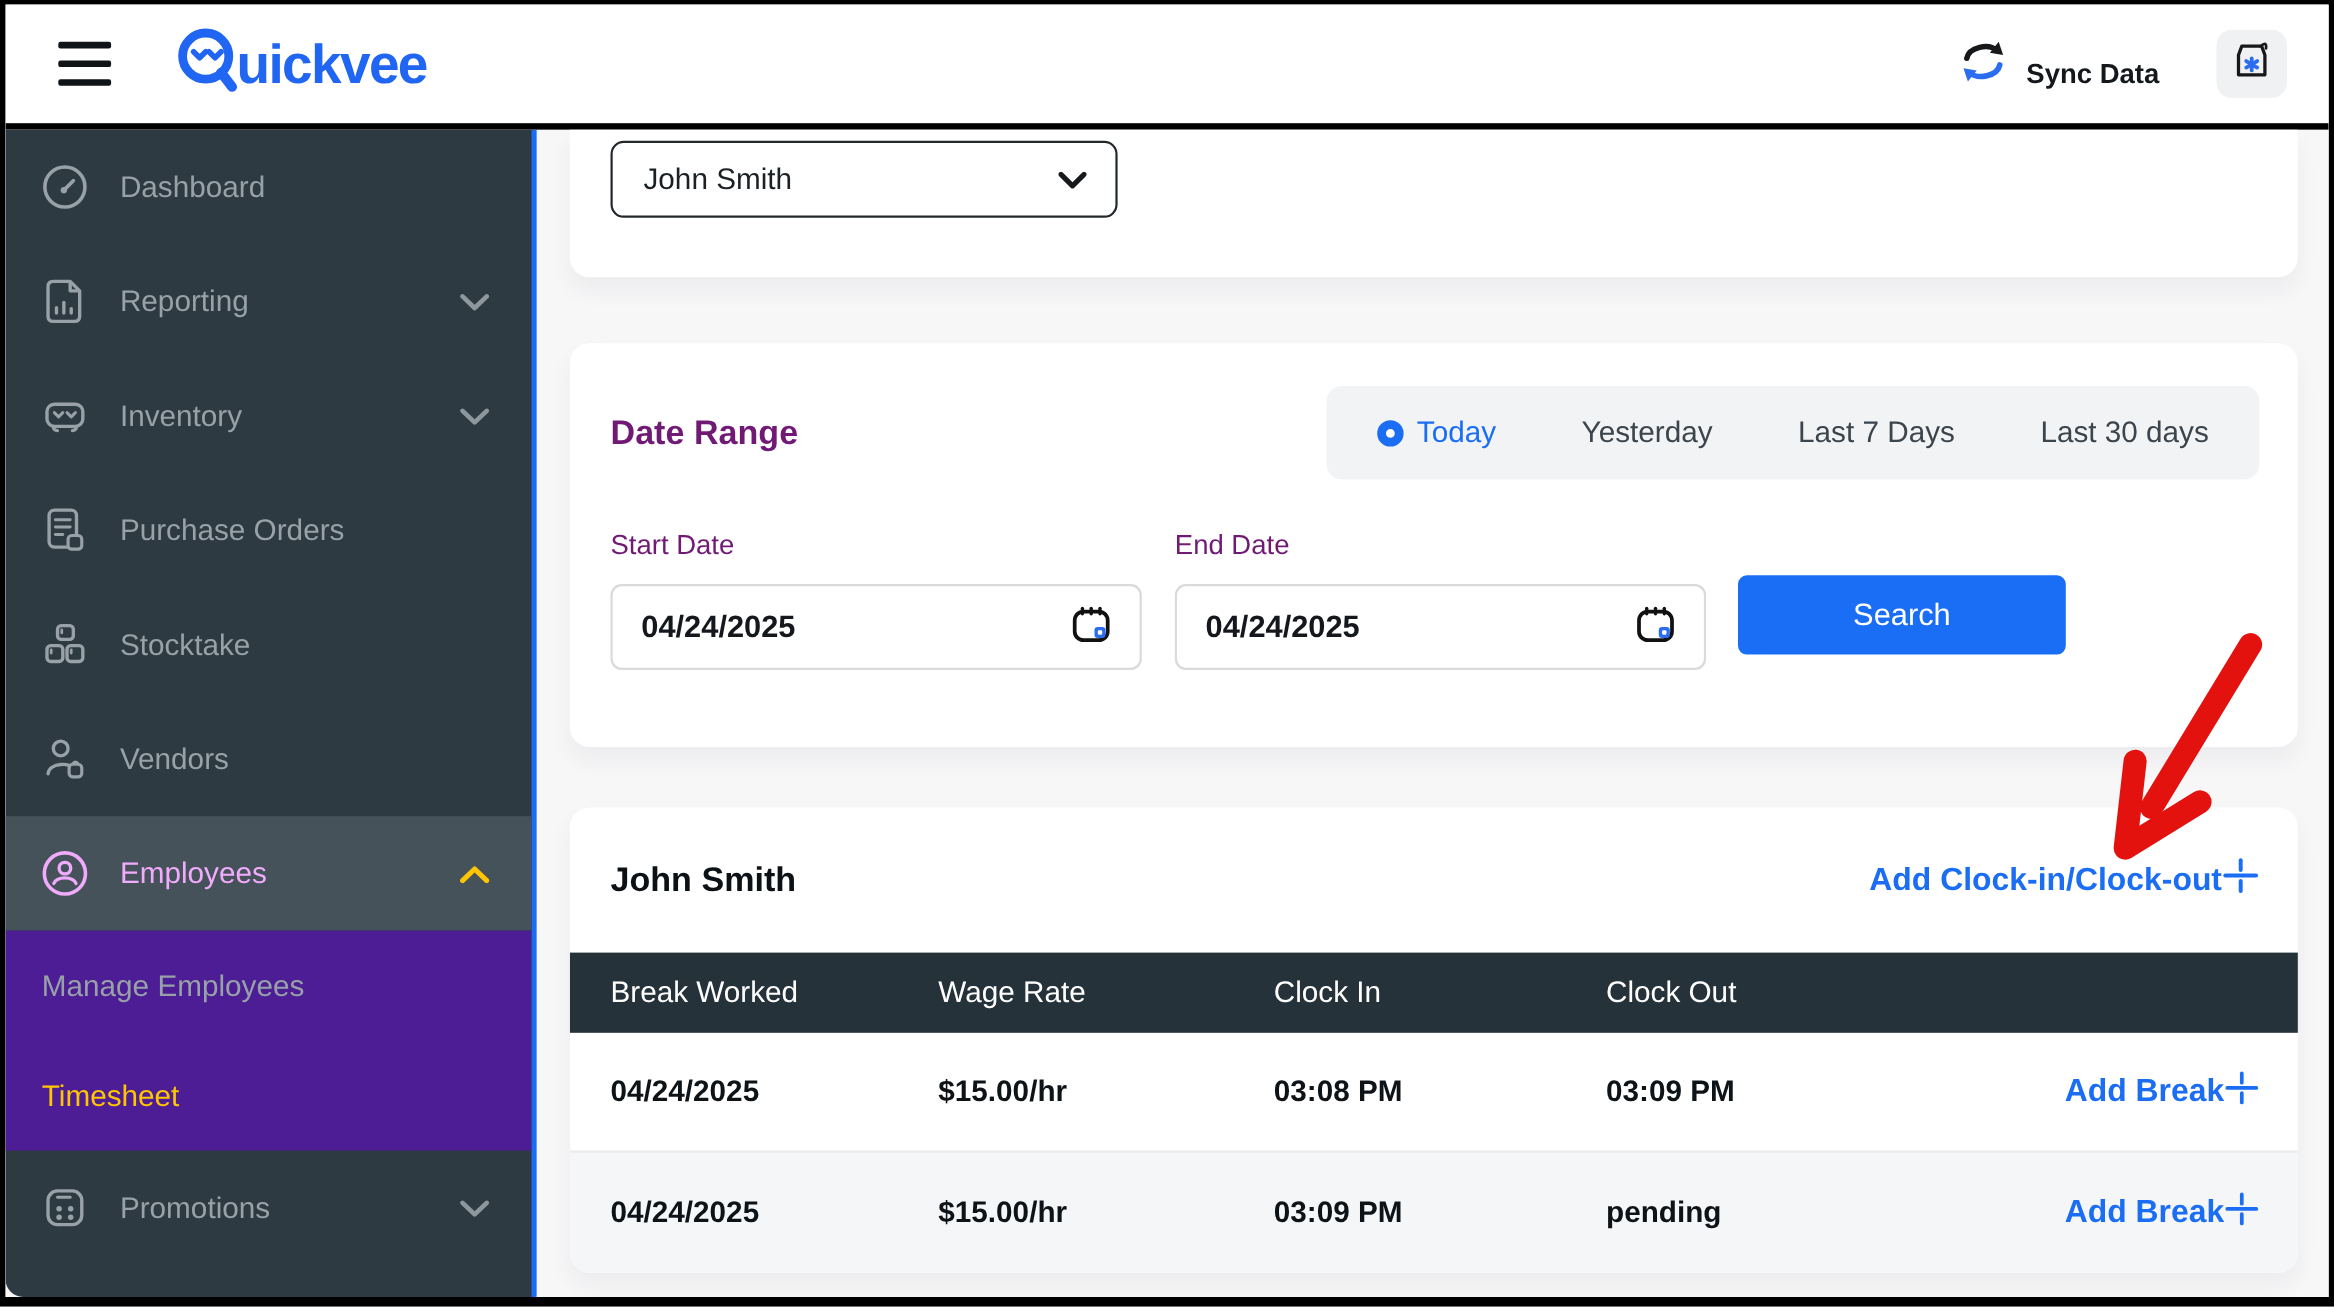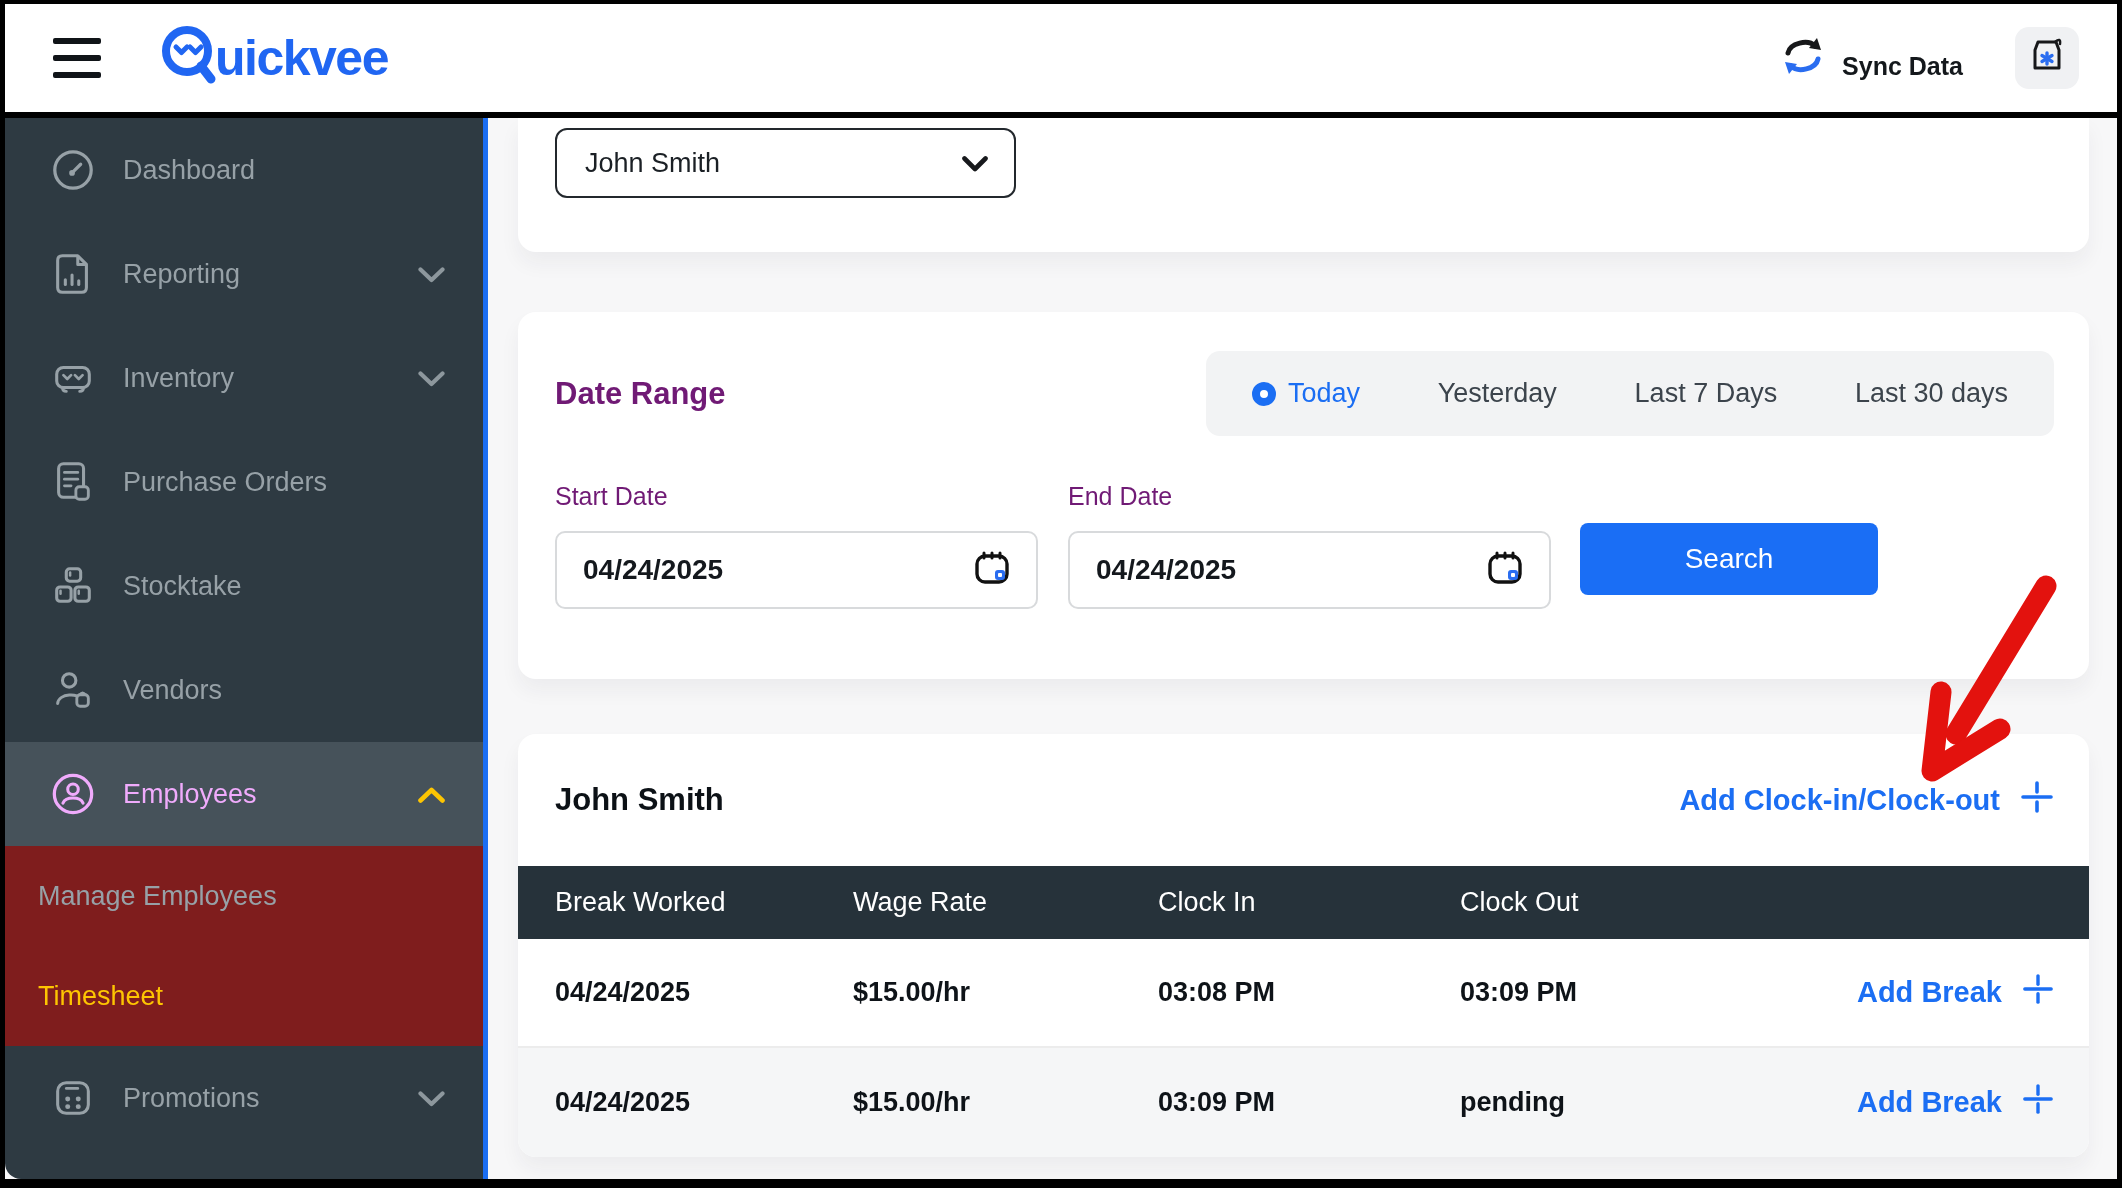--- a/index.html
+++ b/index.html
@@ -24,25 +24,25 @@
                display:flex; align-items:center; justify-content:center; cursor:pointer; }
 
   
   .bodyrow { flex:1; min-height:0; display:flex; background:#f7f7f8; }
 
   
   .sidebar { width:483px; flex:none; background:#2e3a42; color:#97a1a7;
              border-right:5px solid #1b6ef3; border-bottom-left-radius:16px;
              display:flex; flex-direction:column; }
   .nav-item { height:104px; display:flex; align-items:center; gap:26px;
-              padding:0 38px 0 44px; font-size:27px; cursor:pointer; }
+              padding:0 38px 0 30px; font-size:27px; cursor:pointer; }
   .nav-item .nicon { width:48px; height:48px; flex:none; display:flex; align-items:center; justify-content:center; }
   .nav-item .chev { margin-left:auto; }
   .nav-item.active { background:#46525a; color:#f0abfc; }
-  .submenu { background:#7f1d1d; }
+  .submenu { background:#4c1d95; }
   .sub-item { height:100px; display:flex; align-items:center; padding-left:33px;
               font-size:27px; cursor:pointer; color:#97a1a7; }
   .sub-item.active { color:#fdc502; }
 
   
   .main { flex:1; padding:0 28px 0 30px; position:relative; min-width:0; }
   .card { background:#fff; border-radius:18px; box-shadow:0 12px 20px rgba(40,45,50,.05); }
 
   .card-select { height:134px; border-radius:0 0 18px 18px; padding:10px 0 0 37px; }
   .emp-select { width:461px; height:70px; border:2px solid #23282d; border-radius:12px;
@@ -68,21 +68,21 @@
                 padding:0 22px 0 26px; font-size:28px; font-weight:600; color:#14181d; cursor:text; }
   .search-btn { margin-left:29px; margin-top:41px; width:298px; height:72px; background:#1a6ef5;
                 border:none; border-radius:8px; color:#fff; font-size:28px; font-weight:500;
                 font-family:inherit; cursor:pointer; }
 
   .card-ts { margin-top:55px; height:423px; overflow:hidden; padding:0; }
   .ts-head { height:132px; display:flex; align-items:center; justify-content:space-between;
              padding:0 35px 0 37px; }
   .ts-name { font-size:31px; font-weight:700; color:#0c1116; }
   .blue-link { color:#1b6ef3; font-size:29px; font-weight:600; display:flex; align-items:center;
-               gap:20px; cursor:pointer; white-space:nowrap; }
+               cursor:pointer; white-space:nowrap; }
   .tgrid { display:grid; grid-template-columns:298px 305px 302px 1fr auto; align-items:center;
            padding:0 35px 0 37px; }
   .ts-theader { height:73px; background:#26323a; color:#fff; font-size:27px; font-weight:500; }
   .ts-row { height:107px; font-size:27px; font-weight:700; color:#0e1318; background:#fff; }
   .ts-row.alt { height:111px; background:#f5f6f7; border-top:2px solid #ececec; }
   .row-action { justify-self:end; }
 
   
   .arrow-overlay { position:absolute; inset:0; pointer-events:none; z-index:50; }
 </style>

